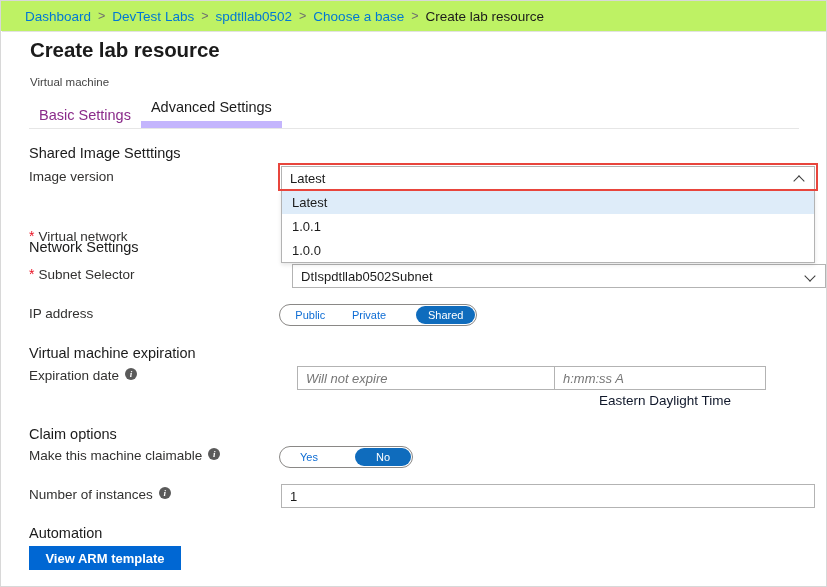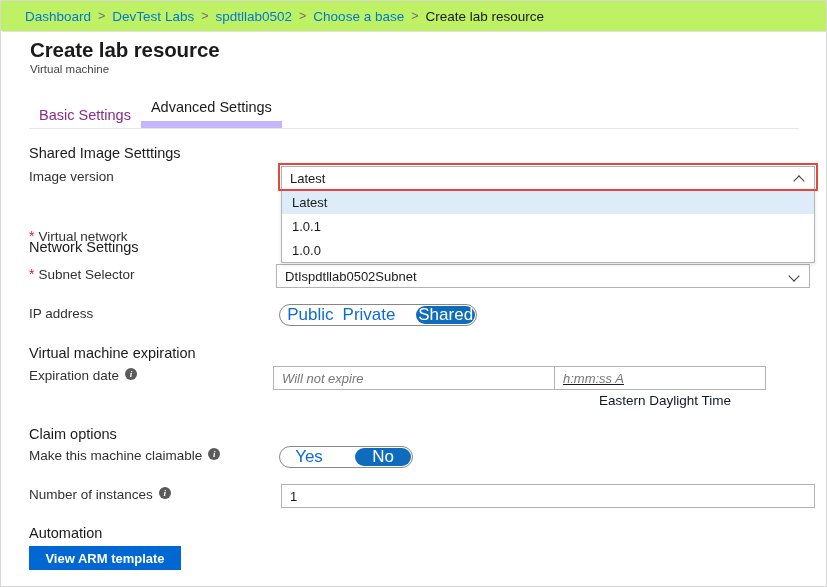--- a/index.html
+++ b/index.html
@@ -62,21 +62,21 @@
   .page-title {
     font-size: 20.5px;
     color: #1b1b1b;
     font-weight: 600;
     letter-spacing: -0.1px;
     line-height: 24px;
   }
   .page-subtitle {
     font-size: 11.5px;
     color: #444444;
-    margin-top: 0;
+    margin-top: 13px;
     line-height: 14px;
   }
 
   
   .tabs {
     position: absolute;
     left: 28px; top: 100px;
     display: flex;
     align-items: flex-end;
     height: 28px;
@@ -227,21 +227,21 @@
     padding: 1px;
     overflow: hidden;
   }
   .pill-opt {
     flex: 1;
     height: 100%;
     border-radius: 10px;
     display: flex;
     align-items: center;
     justify-content: center;
-    font-size: 17px;
+    font-size: 11px;
     color: #0d6cd4;
     cursor: pointer;
     white-space: nowrap;
   }
   .pill-opt.on {
     background: #0f6cbd;
     color: #ffffff;
     margin-left: 18px;
   }
 
@@ -330,21 +330,21 @@
   <div class="field-label" style="top:228px;">
     <span class="req-star">*</span>
     <span>Virtual network</span>
   </div>
 
   <div class="field-label" style="top:266px;">
     <span class="req-star">*</span>
     <span>Subnet Selector</span>
   </div>
 
-  <div class="ctrl" style="left:275px; top:263px; width:534px;">
+  <div class="ctrl" style="left:291px; top:263px; width:534px;">
     <span class="val">DtIspdtllab0502Subnet</span>
     <span class="chev"></span>
   </div>
 
   <div class="field-label" style="top:305px;">
     <span>IP address</span>
   </div>
 
   <div class="pill" style="left:278px; top:303px; width:198px;">
     <div class="pill-opt">Public</div>
@@ -352,21 +352,21 @@
     <div class="pill-opt on">Shared</div>
   </div>
 
   <div class="section-head" style="top:344px;">Virtual machine expiration</div>
 
   <div class="field-label" style="top:367px;">
     <span>Expiration date</span>
     <span class="info-icon">i</span>
   </div>
 
-  <div class="ctrl" style="left:272px; top:365px; width:304px;">
+  <div class="ctrl" style="left:296px; top:365px; width:304px;">
     <span class="placeholder">Will not expire</span>
     <span class="cal-icon">
       <svg width="14" height="14" viewBox="0 0 14 14" aria-hidden="true">
         <rect x="0.5" y="1.5" width="13" height="12" fill="#ffffff" stroke="#1b1b1b" stroke-width="1"></rect>
         <rect x="0.5" y="1.5" width="13" height="3.5" fill="#1b1b1b"></rect>
         <g fill="#1b1b1b">
           <rect x="2" y="6.4" width="1.8" height="1.5"></rect>
           <rect x="4.6" y="6.4" width="1.8" height="1.5"></rect>
           <rect x="7.2" y="6.4" width="1.8" height="1.5"></rect>
           <rect x="9.8" y="6.4" width="1.8" height="1.5"></rect>
@@ -375,21 +375,21 @@
           <rect x="7.2" y="8.7" width="1.8" height="1.5"></rect>
           <rect x="9.8" y="8.7" width="1.8" height="1.5"></rect>
           <rect x="2" y="11" width="1.8" height="1.3"></rect>
           <rect x="4.6" y="11" width="1.8" height="1.3"></rect>
           <rect x="7.2" y="11" width="1.8" height="1.3"></rect>
         </g>
       </svg>
     </span>
   </div>
 
-  <div class="ctrl" style="left:553px; top:365px; width:212px;text-decoration:underline;">
+  <div class="ctrl" style="left:553px; top:365px; width:212px;">
     <span class="placeholder">h:mm:ss A</span>
   </div>
 
   <div class="tz-note" style="left:514px; top:392px; width:300px;">Eastern Daylight Time</div>
 
   <div class="section-head" style="top:425px;">Claim options</div>
 
   <div class="field-label" style="top:447px;">
     <span>Make this machine claimable</span>
     <span class="info-icon">i</span>

